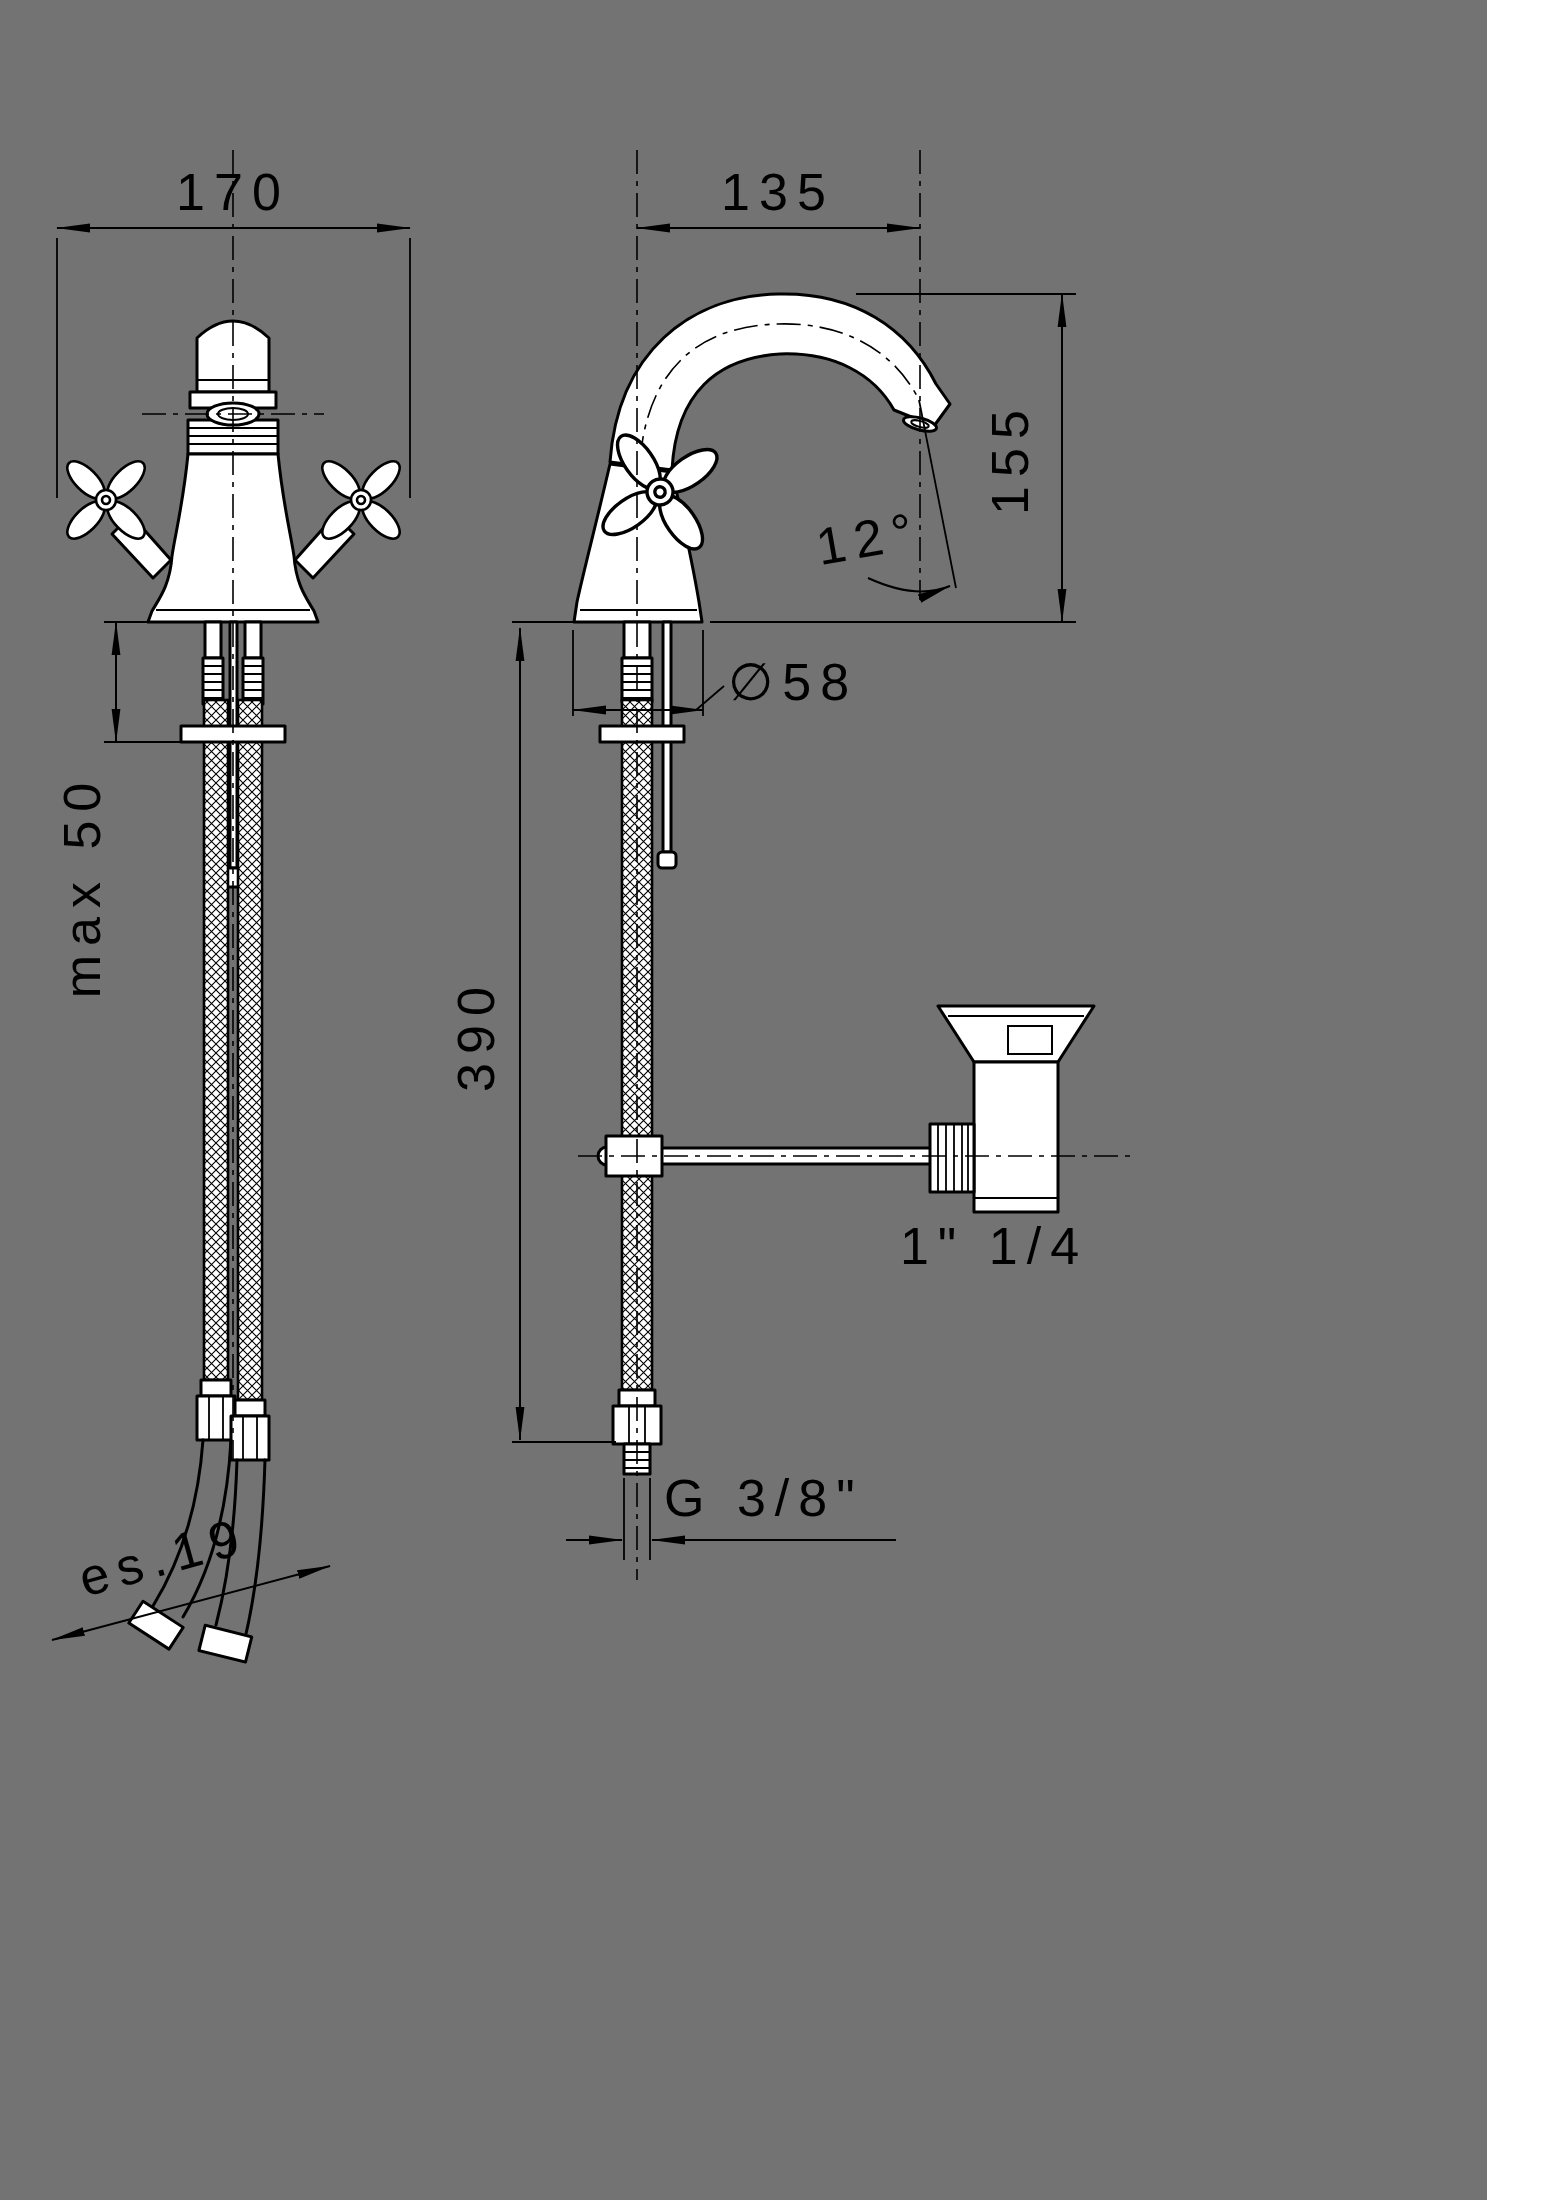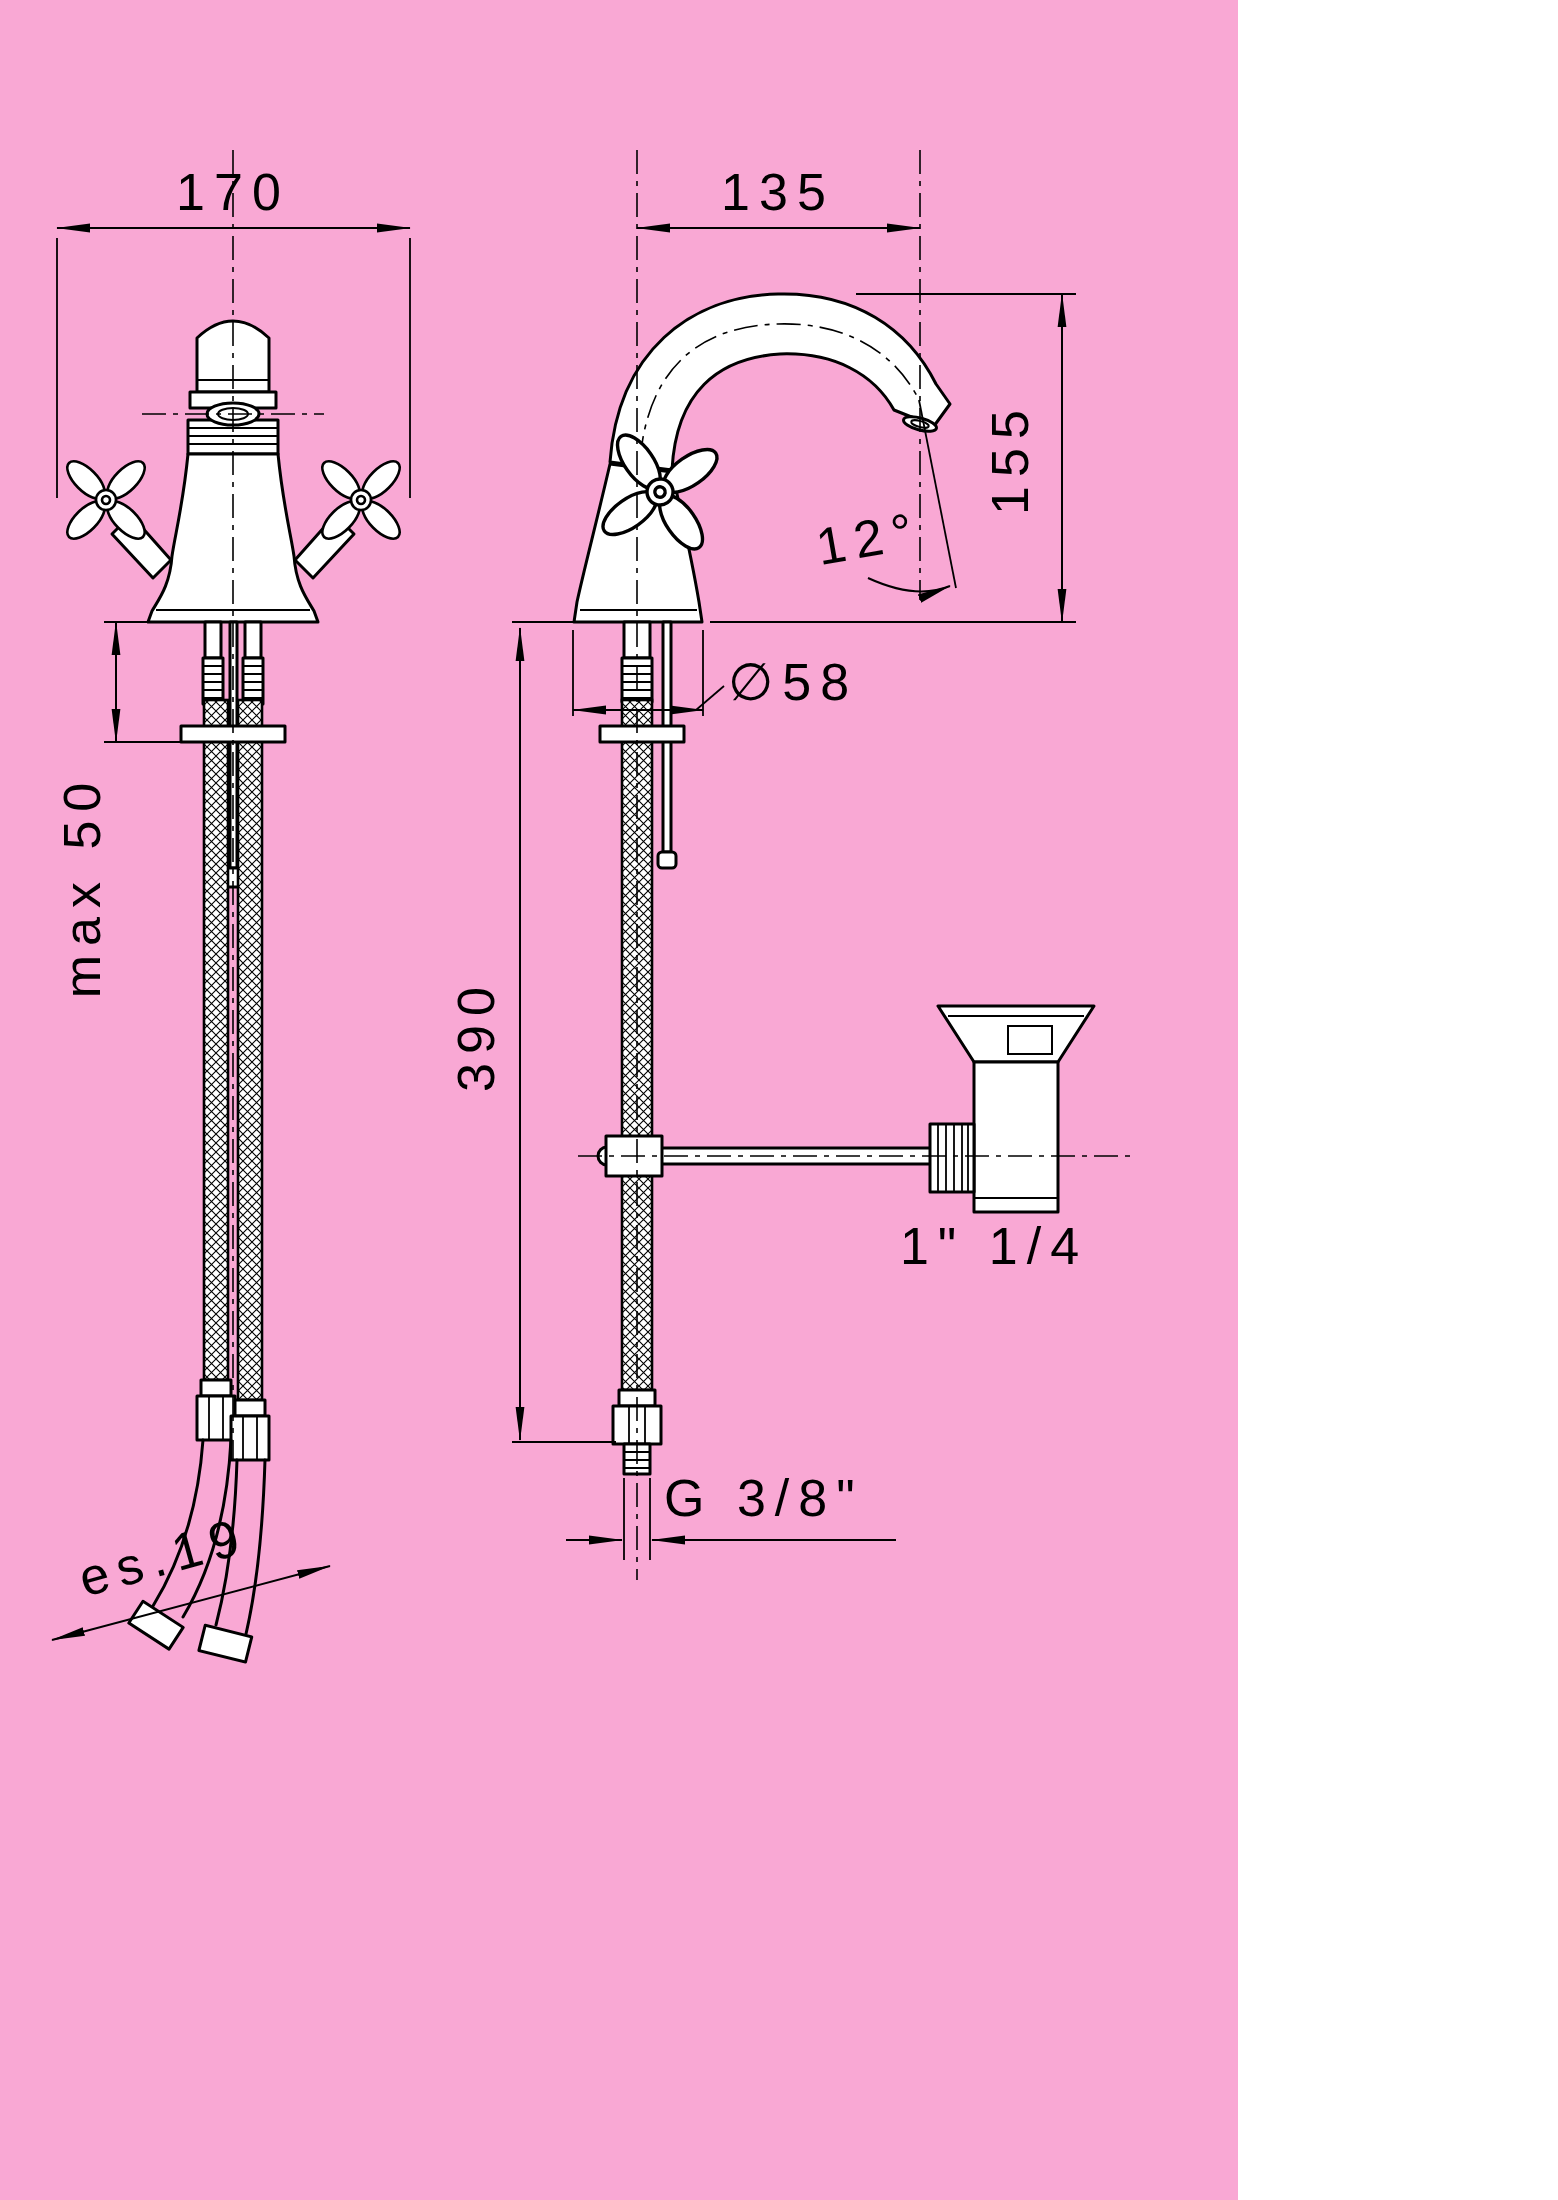--- a/index.html
+++ b/index.html
@@ -1,16 +1,16 @@
 <!DOCTYPE html>
 <html><head>
 <meta charset="utf-8">
 <style>
   html,body{margin:0;padding:0;background:#ffffff;}
-  .canvas{width:1238px;height:2200px;position:relative;background:#f9a8d4;overflow:hidden;}
+  .canvas{width:1487px;height:2200px;position:relative;background:#737373;overflow:hidden;}
   svg{display:block;}
   .outline{fill:#fff;stroke:#000;stroke-width:3;stroke-linejoin:round;}
   .lobe{fill:#fff;stroke:#000;stroke-width:2.6;}
   .stroke{fill:none;stroke:#000;stroke-width:3;stroke-linecap:round;}
   .thin{fill:none;stroke:#000;stroke-width:1.8;}
   .thin2{fill:none;stroke:#000;stroke-width:2;}
   .dimline{fill:none;stroke:#000;stroke-width:2;}
   .center{fill:none;stroke:#000;stroke-width:1.6;stroke-dasharray:24 7 5 7;}
   .hatchfill{fill:url(#hatch);stroke:#000;stroke-width:2.6;}
   .whitefill{fill:#fff;stroke:none;}

